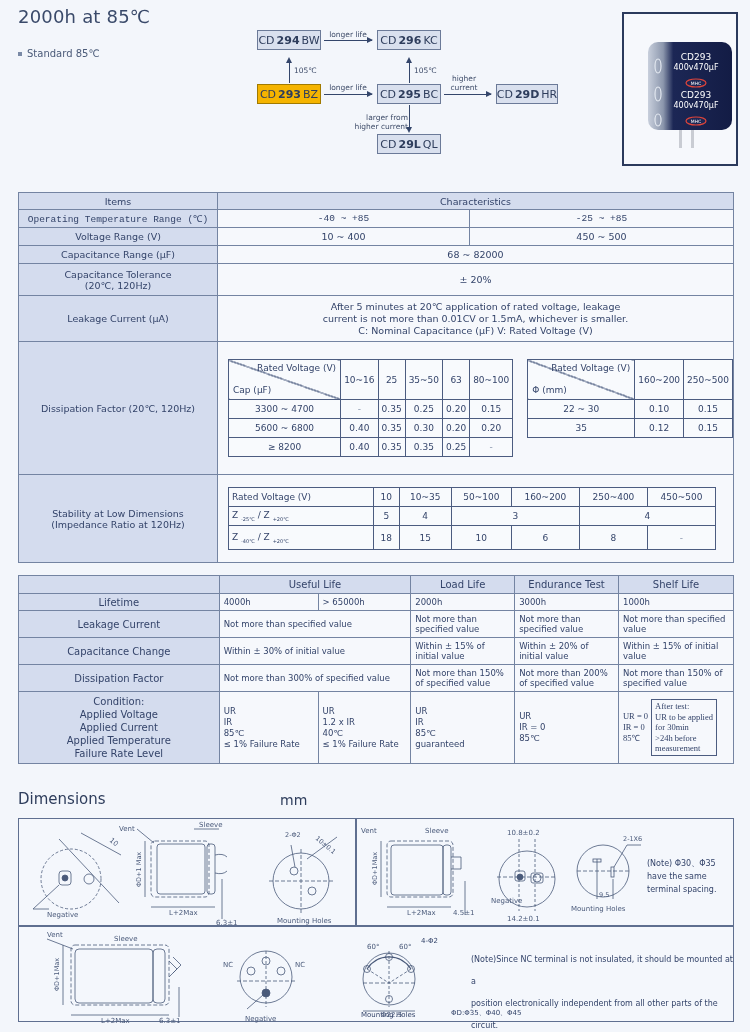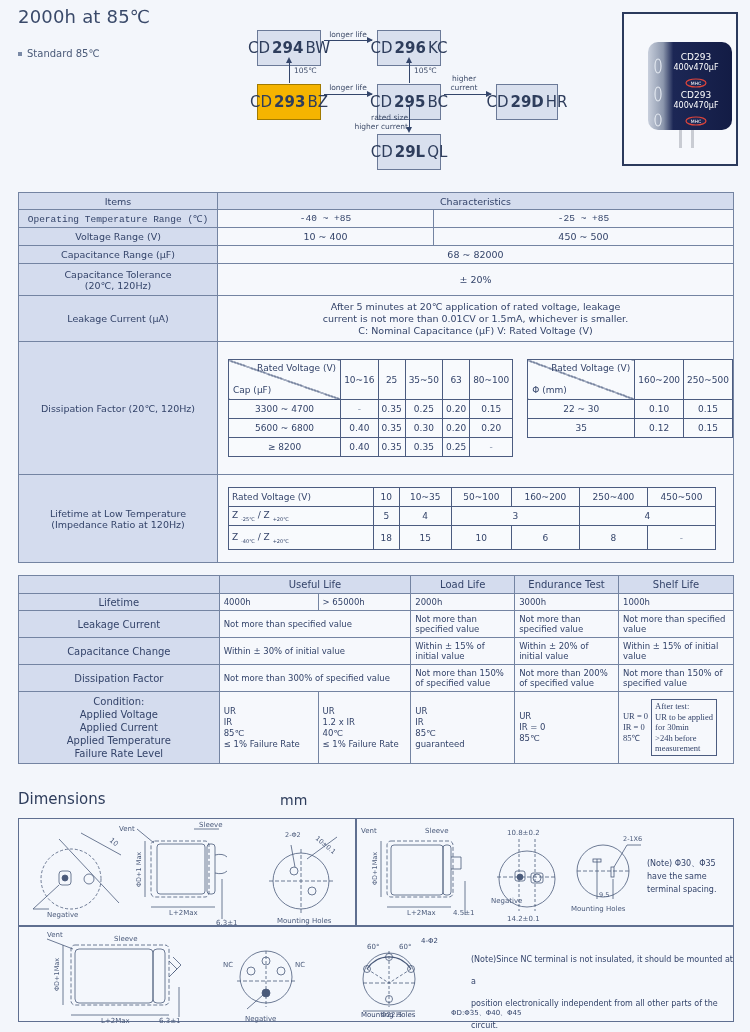--- a/index.html
+++ b/index.html
@@ -5,21 +5,21 @@
   * { box-sizing: border-box; margin: 0; padding: 0; }
   html, body { width: 750px; height: 1032px; overflow: hidden; }
   body { background: #f3f6fb; font-family: "DejaVu Sans", sans-serif; color: #3a4a6a; position: relative; }
   .abs { position: absolute; }
 
   .title { left: 18px; top: 6px; font-size: 18px; color: #3a4a6a; font-weight: normal; letter-spacing: 0.2px; }
   .subtitle { left: 18px; top: 48px; font-size: 10px; color: #4a5a78; }
   .subtitle .bullet { display: inline-block; width: 4px; height: 4px; background: #7a8aa6; margin-right: 5px; vertical-align: middle; }
 
   
-  .fbox { position: absolute; height: 36px; border: 1px solid #6b7a98; background: #d9e0ee; font-size: 15px; color: #2e3d5c; display: flex; align-items: center; justify-content: center; white-space: nowrap; }
+  .fbox { position: absolute; height: 20px; border: 1px solid #6b7a98; background: #d9e0ee; font-size: 11px; color: #2e3d5c; display: flex; align-items: center; justify-content: center; white-space: nowrap; }
   .fbox b { font-weight: bold; margin: 0 2px; }
   .fbox.hl { background: #f5b400; border-color: #a17a00; }
   .flabel { position: absolute; font-size: 7.5px; color: #3d4b68; white-space: nowrap; text-align: center; line-height: 9px; }
   .arrow-h { position: absolute; height: 1px; background: #34466b; }
   .arrow-h::after { content: ""; position: absolute; right: -1px; top: -3px; border-left: 6px solid #34466b; border-top: 3.5px solid transparent; border-bottom: 3.5px solid transparent; }
   .arrow-up { position: absolute; width: 1px; background: #34466b; }
   .arrow-up::after { content: ""; position: absolute; top: -2px; left: -3px; border-bottom: 6px solid #34466b; border-left: 3.5px solid transparent; border-right: 3.5px solid transparent; }
   .arrow-down { position: absolute; width: 1px; background: #34466b; }
   .arrow-down::after { content: ""; position: absolute; bottom: -2px; left: -3px; border-top: 6px solid #34466b; border-left: 3.5px solid transparent; border-right: 3.5px solid transparent; }
 
@@ -96,21 +96,21 @@
   <div class="flabel" style="left:326px;top:30px;width:44px;">longer life</div>
   <div class="arrow-up" style="left:289px;top:59px;height:24px;"></div>
   <div class="flabel" style="left:294px;top:66px;">105℃</div>
   <div class="arrow-up" style="left:409px;top:59px;height:24px;"></div>
   <div class="flabel" style="left:414px;top:66px;">105℃</div>
   <div class="arrow-h" style="left:324px;top:94px;width:48px;"></div>
   <div class="flabel" style="left:326px;top:83px;width:44px;">longer life</div>
   <div class="arrow-h" style="left:444px;top:94px;width:47px;"></div>
   <div class="flabel" style="left:448px;top:74px;width:32px;"><span>higher</span><br><span>current</span></div>
   <div class="arrow-down" style="left:409px;top:105px;height:26px;"></div>
-  <div class="flabel" style="left:346px;top:113px;width:62px;text-align:right;"><span>rated size</span><br><span>higher current</span></div>
+  <div class="flabel" style="left:346px;top:113px;width:62px;text-align:right;"><span>larger from</span><br><span>higher current</span></div>
 </div>
 
 <div class="abs photo">
   <svg width="112" height="150" viewBox="0 0 112 150">
     <defs>
       <linearGradient id="capg" x1="0" x2="1" y1="0" y2="0">
         <stop offset="0" stop-color="#c8cfdc"></stop>
         <stop offset="0.18" stop-color="#8c97ad"></stop>
         <stop offset="0.3" stop-color="#1c2755"></stop>
         <stop offset="1" stop-color="#131c45"></stop>
@@ -134,21 +134,21 @@
 </div>
 
 <table class="spec">
   <tbody>
       <tr>
     <th class="item hdr">Items</th>
     <th class="hdr" colspan="2">Characteristics</th>
   </tr>
   <tr style="height:18px;font-family:Liberation Mono, monospace;">
     <td class="item">Operating Temperature Range (℃)</td>
-    <td class="val" style="width:216px;margin-left:48px;">-40 ~ +85</td>
+    <td class="val" style="width:252px;margin-left:48px;">-40 ~ +85</td>
     <td class="val">-25 ~ +85</td>
   </tr>
   <tr style="height:18px;">
     <td class="item">Voltage Range (V)</td>
     <td class="val">10 ~ 400</td>
     <td class="val">450 ~ 500</td>
   </tr>
   <tr style="height:18px;">
     <td class="item">Capacitance Range (μF)</td>
     <td class="val" colspan="2">68 ~ 82000</td>
@@ -223,21 +223,21 @@
                   <td>35</td>
                   <td>0.12</td>
                   <td>0.15</td>
                 </tr>
         </tbody>
             </table>
       </div>
     </td>
   </tr>
   <tr style="height:88px;">
-    <td class="item"><span>Lifetime at Low Temperature</span><br><span>(Impedance Ratio at 120Hz)</span></td>
+    <td class="item"><span>Stability at Low Dimensions</span><br><span>(Impedance Ratio at 120Hz)</span></td>
     <td class="val" colspan="2" style="padding:0 0 0 10px;text-align:left;">
       <table class="inner" style="width:488px;">
         <tbody>
               <tr>
           <td style="width:145px;text-align:left;">Rated Voltage (V)</td>
           <td>10</td>
           <td>10~35</td>
           <td>50~100</td>
           <td>160~200</td>
           <td>250~400</td>

